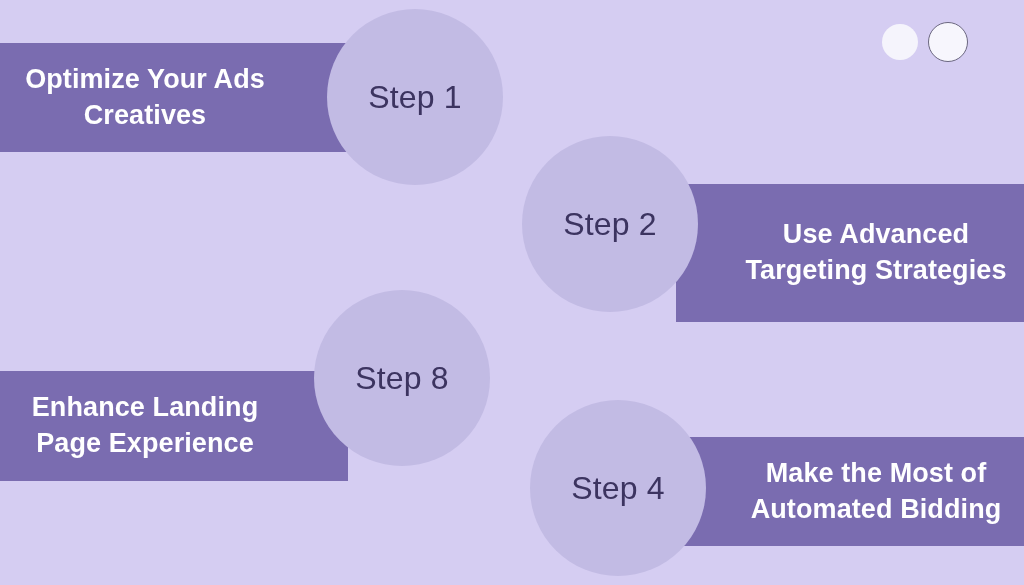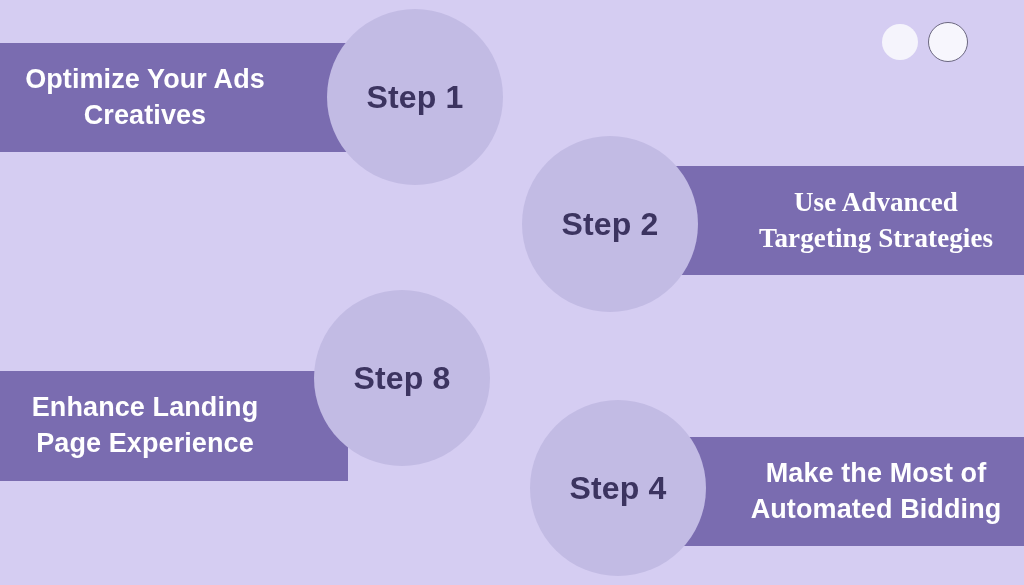--- a/index.html
+++ b/index.html
@@ -66,39 +66,39 @@
     font-weight: bold;
     text-align: center;
     white-space: pre-line;
     letter-spacing: 0.1px;
   }
   
   .bar-left .bar-text { padding-right: 58px; }
   .bar-right .bar-text { padding-left: 52px; }
 
   #bar-1 { top: 43px;  height: 109px; width: 348px; }
-  #bar-2 { top: 166px; height: 109px; width: 348px; font-family: Liberation Serif, serif; }
+  #bar-2 { top: 184px; height: 138px; width: 348px; }
   #bar-3 { top: 323px; height: 110px; width: 348px; margin-top: 48px; }
   #bar-4 { top: 437px; height: 109px; width: 348px; }
 
   
   .step-circle {
     position: absolute;
     width: 176px;
     height: 176px;
     border-radius: 50%;
     background: #c2bbe4;
     display: flex;
     align-items: center;
     justify-content: center;
   }
   .step-label {
     color: #3c3460;
     font-size: 32px;
-    font-weight: bold;
+    font-weight: normal;
     letter-spacing: 0.2px;
     white-space: nowrap;
   }
 
   #circle-1 { left: 327px; top: 9px;   }
   #circle-2 { left: 522px; top: 136px; }
   #circle-3 { left: 314px; top: 290px; }
   #circle-4 { left: 530px; top: 400px; }
 </style>
 </head>

